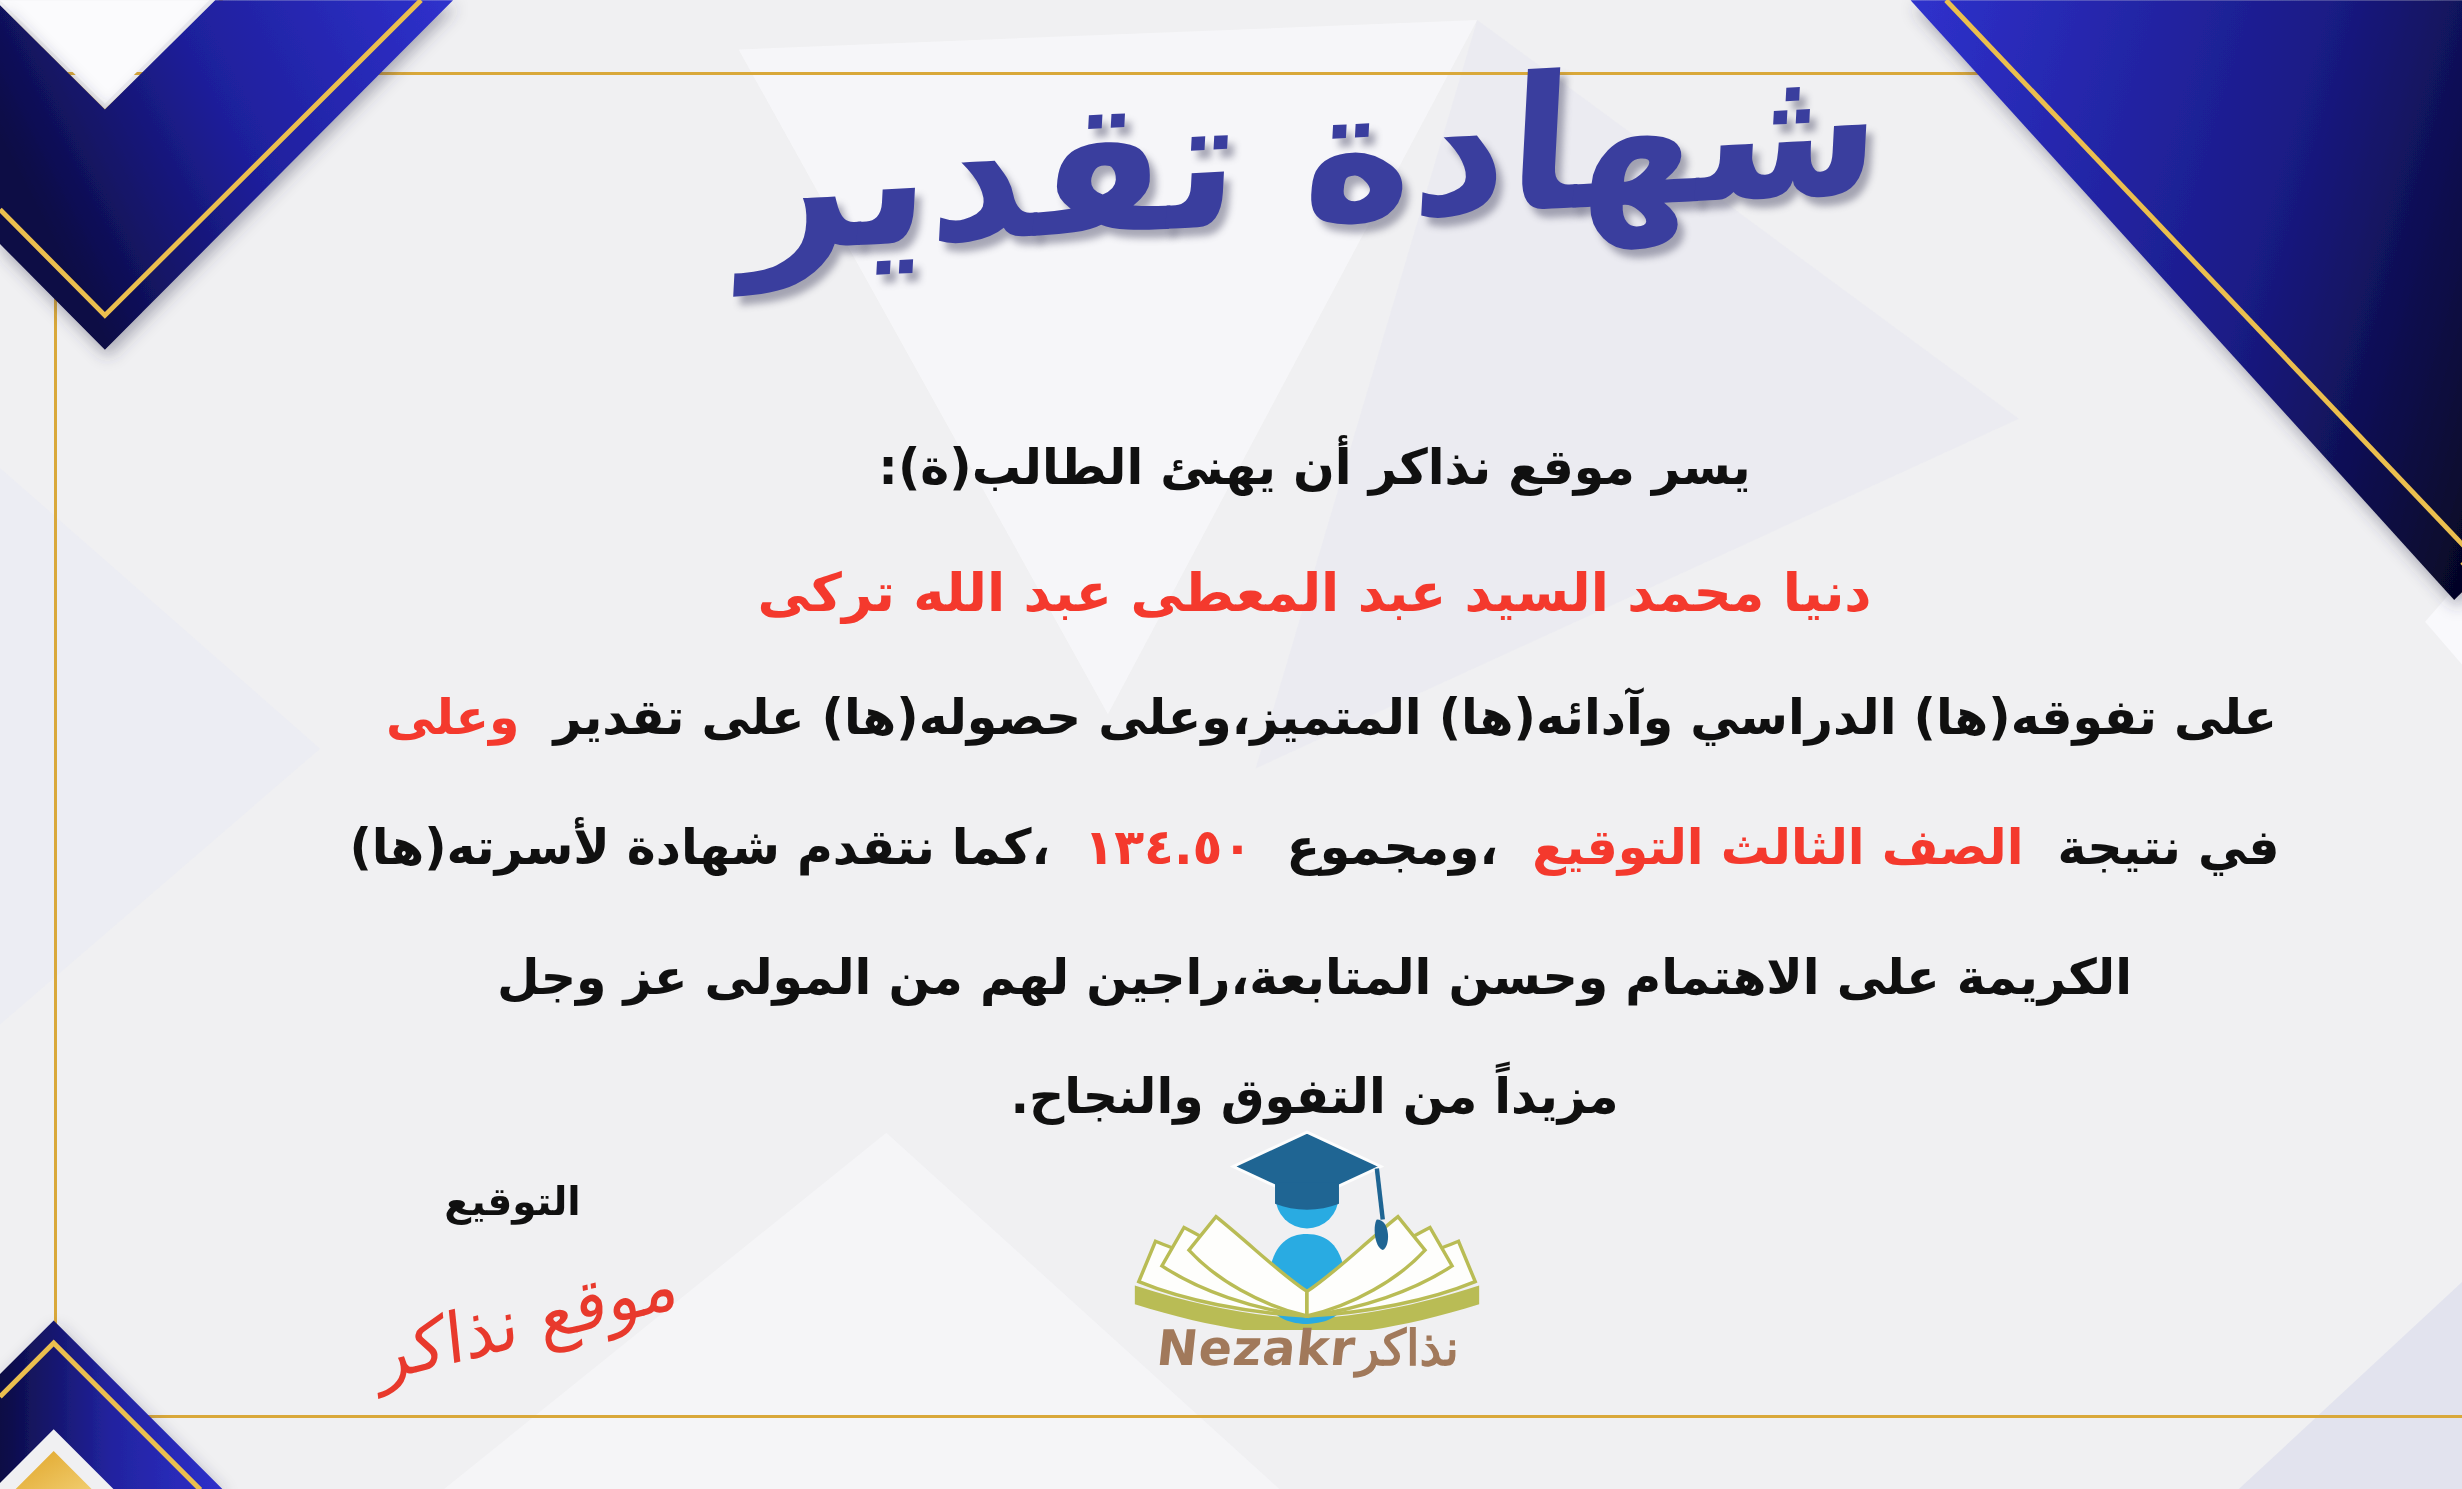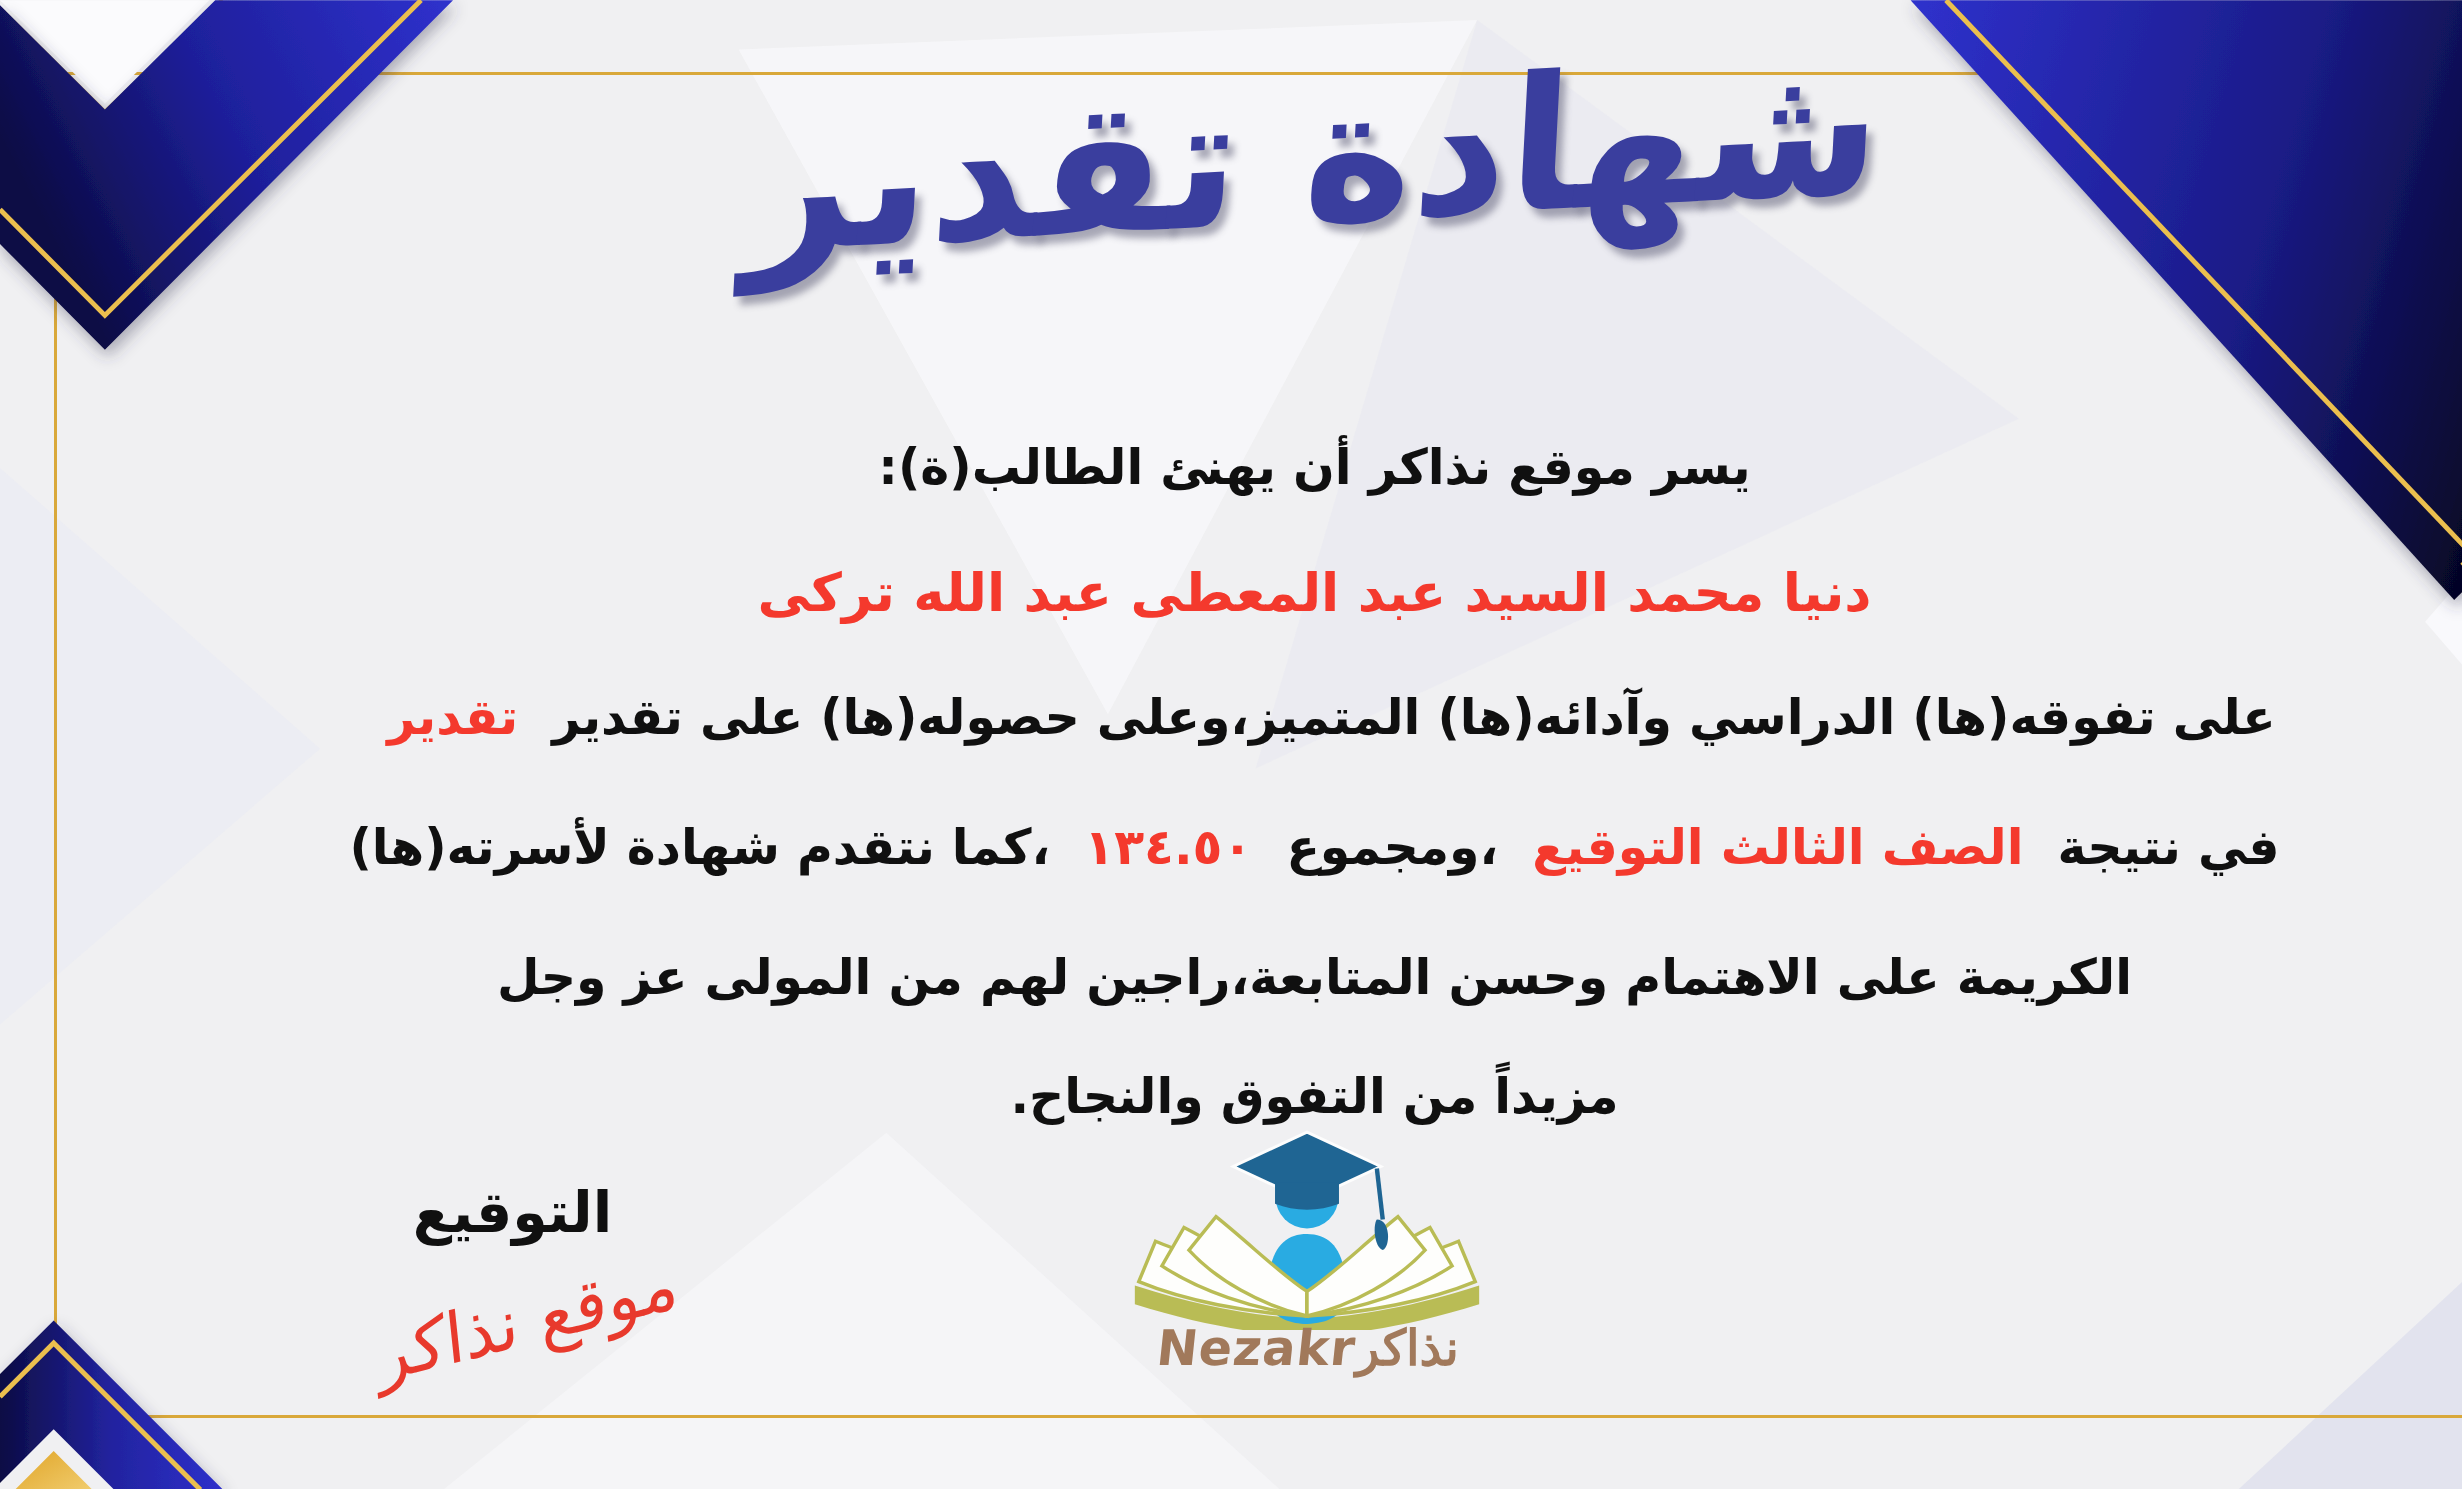--- a/index.html
+++ b/index.html
@@ -41,21 +41,21 @@
   }
   .l1{top:439px;}
   .l2{top:562px;font-size:53px;color:#f4392d;}
   .l3{top:689px;}
   .l4{top:819px;}
   .l5{top:949px;}
   .l6{top:1068px;}
   .red{color:#f4392d;margin:0 34px;}
   .sig-label{
     position:absolute;left:340px;top:1179px;width:345px;
-    text-align:center;font-weight:bold;font-size:57px;color:#101010;
+    text-align:center;font-weight:bold;font-size:39px;color:#101010;
     direction:rtl;
   }
   .sig-script{
     position:absolute;left:315px;top:1280px;width:424px;
     text-align:center;
     font-size:69px;color:#e8392c;
     direction:rtl;
     transform:rotate(-14deg) skewX(-8deg);
   }
   .logo{position:absolute;left:1125px;top:1123px;width:364px;}
@@ -135,21 +135,21 @@
   </svg>
 
   <div id="content">
 
     <div class="cert-title">شهادة تقدير</div>
 
     <div class="line l1">يسر موقع نذاكر أن يهنئ الطالب(ة):</div>
 
     <div class="line l2">دنيا محمد السيد عبد المعطى عبد الله تركى</div>
 
-    <div class="line l3"><span>على تفوقه(ها) الدراسي وآدائه(ها) المتميز،وعلى حصوله(ها) على تقدير</span><span class="red">تقدير</span></div>
+    <div class="line l3"><span>على تفوقه(ها) الدراسي وآدائه(ها) المتميز،وعلى حصوله(ها) على تقدير</span><span class="red">وعلى</span></div>
 
     <div class="line l4"><span>في نتيجة</span><span class="red">الصف الثالث التوقيع</span><span>،ومجموع</span><span class="red">١٣٤.٥٠</span><span>،كما نتقدم شهادة لأسرته(ها)</span></div>
 
     <div class="line l5">الكريمة على الاهتمام وحسن المتابعة،راجين لهم من المولى عز وجل</div>
 
     <div class="line l6">مزيداً من التفوق والنجاح.</div>
 
     <div class="sig-label">التوقيع</div>
     <div class="sig-script">موقع نذاكر</div>
 

